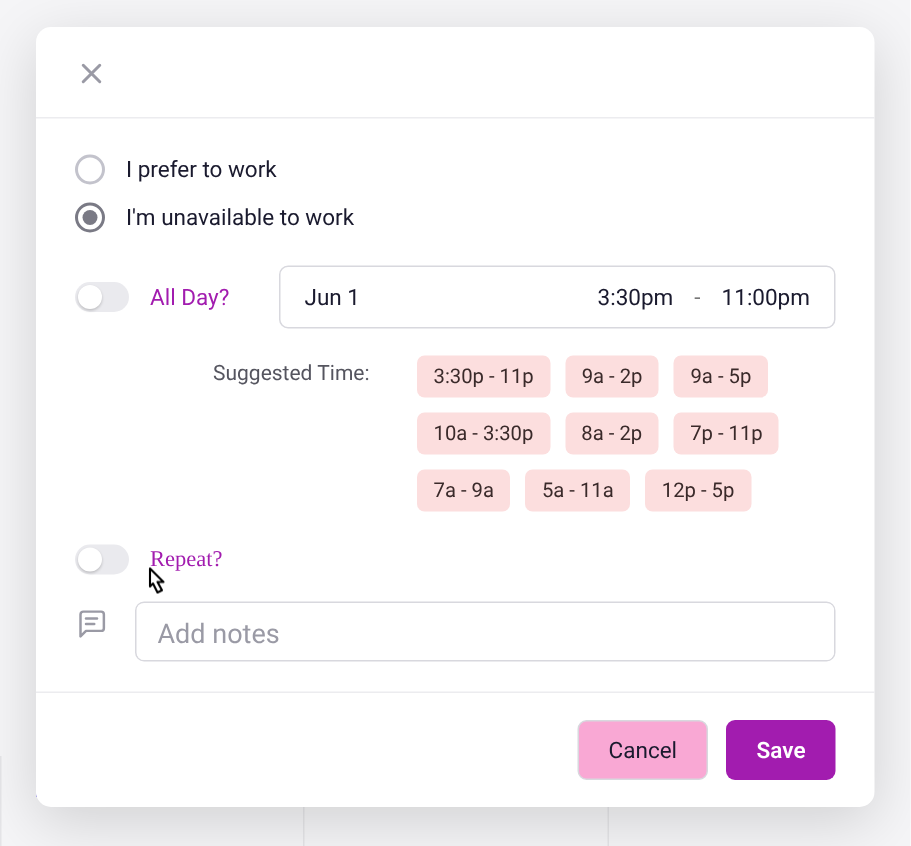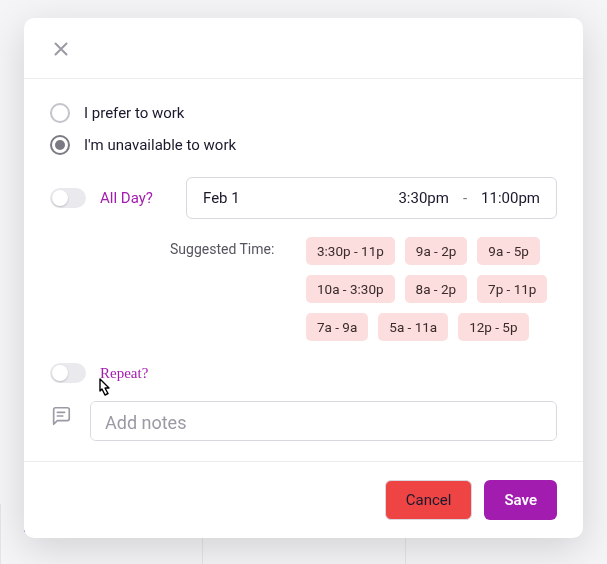--- a/index.html
+++ b/index.html
@@ -136,21 +136,21 @@
   .date-time-box .dash { margin: 0 14px; color: #777; }
   .suggested-row {
     display: flex;
     margin-bottom: 22px;
   }
   .suggested-label {
     font-size: 14px;
     color: #55555f;
     width: 140px;
     padding-left: 4px;
-    margin-left: 116px;
+    margin-left: 88px;
     margin-top: 4px;
     flex-shrink: 0;
   }
   .chips {
     display: flex;
     flex-wrap: wrap;
     gap: 10px;
     flex: 1;
   }
   .chip {
@@ -206,21 +206,21 @@
   }
   .btn {
     font-size: 15px;
     padding: 10px 20px;
     border-radius: 6px;
     cursor: pointer;
     border: none;
     font-family: inherit;
   }
   .btn-cancel {
-    background: #ef4444;
+    background: #f9a8d4;
     border: 1px solid #d8d8de;
     color: #1a1a2e;
   }
   .btn-save {
     background: #a21caf;
     color: #fff;
     font-weight: 600;
   }
 </style>
 </head>
@@ -256,21 +256,21 @@
         <div class="radio-label">I'm unavailable to work</div>
       </div>
     </div>
 
     <div class="row-line">
       <div class="toggle">
           <div class="toggle-knob"></div>
         </div>
       <div class="toggle-label">All Day?</div>
       <div class="date-time-box">
-        <span class="date">Feb 1</span>
+        <span class="date">Jun 1</span>
         <span>3:30pm</span>
         <span class="dash">-</span>
         <span>11:00pm</span>
       </div>
     </div>
 
     <div class="suggested-row">
       <div class="suggested-label">Suggested Time:</div>
       <div class="chips" id="chips">
           <div class="chip">3:30p - 11p</div>

